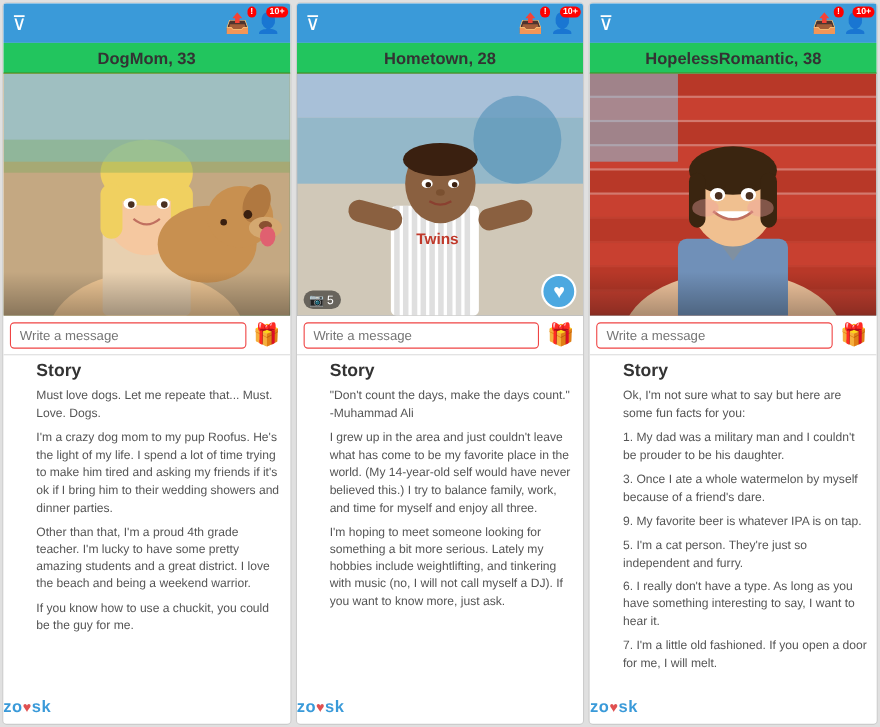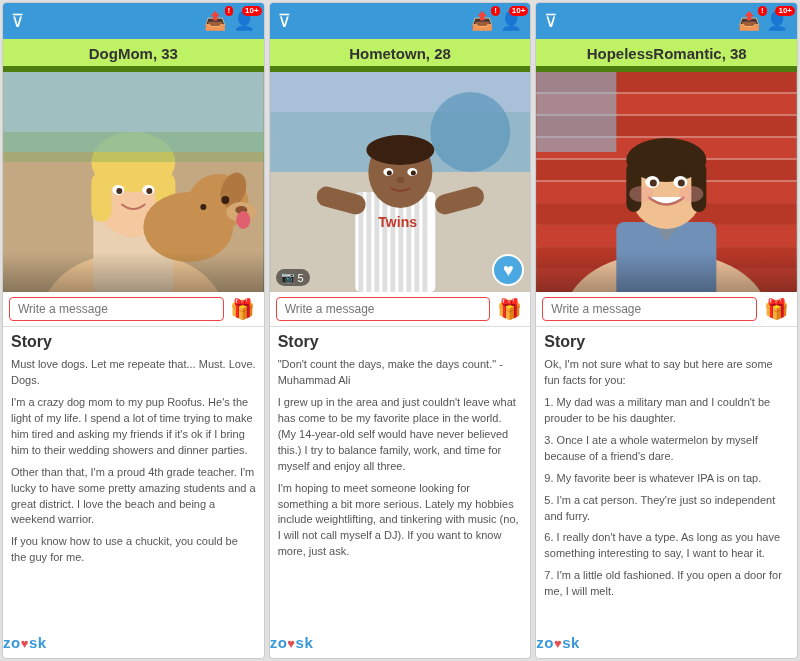--- a/index.html
+++ b/index.html
@@ -66,28 +66,28 @@
       color: #fff;
       font-size: 8px;
       border-radius: 8px;
       padding: 1px 3px;
       font-weight: bold;
       line-height: 1;
     }
 
     
     .name-bar {
-      background: #bef264;
+      background: #22c55e;
       text-align: center;
       padding: 6px 4px 4px;
       font-size: 15px;
       font-weight: bold;
       color: #333;
       flex-shrink: 0;
-      border-bottom: 6px solid #4d7c0f;
+      border-bottom: 1px solid #4d7c0f;
     }
 
     
     .photo-area {
       position: relative;
       width: 100%;
       height: 220px;
       flex-shrink: 0;
       overflow: hidden;
       background: #999;
@@ -162,20 +162,21 @@
       color: #e05050;
       font-size: 20px;
       padding: 0 2px;
     }
 
     
     .story-section {
       padding: 6px 8px;
       flex: 1;
       overflow: hidden;
+      margin-left: 22px;
     }
     .story-title {
       font-size: 16px;
       font-weight: bold;
       color: #333;
       margin-bottom: 6px;
     }
     .story-text {
       font-size: 11px;
       color: #555;

